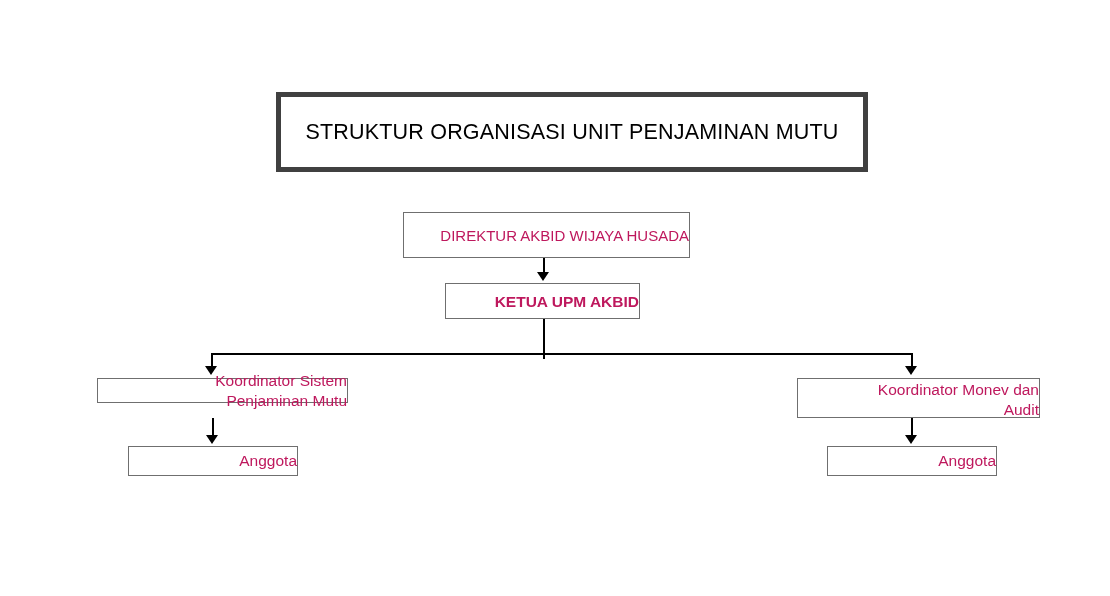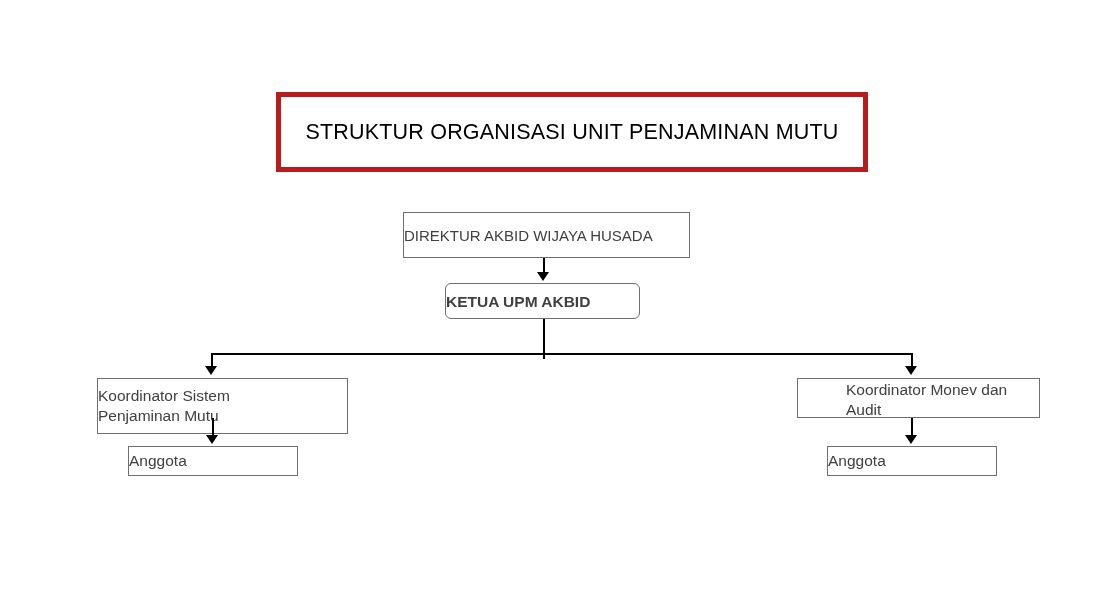--- a/index.html
+++ b/index.html
@@ -19,21 +19,21 @@
     overflow: hidden;
   }
 
   
   .title-box {
     position: absolute;
     left: 276px;
     top: 92px;
     width: 592px;
     height: 80px;
-    border: 5px solid #b91c1c;
+    border: 5px solid #404040;
     background: #ffffff;
     box-sizing: border-box;
     display: flex;
     flex-direction: column;
     align-items: center;
     justify-content: center;
     text-align: center;
   }
   .title-line {
     font-size: 21.5px;
@@ -45,22 +45,22 @@
 
   
   .node {
     position: absolute;
     background: #ffffff;
     border: 1.6px solid #6f6f6f;
     box-sizing: border-box;
     display: flex;
     align-items: center;
     justify-content: center;
-    text-align: left;
-    color: #404040;
+    text-align: right;
+    color: #be185d;
   }
   .node .label {
     display: block;
     width: 100%;
     white-space: pre-line;
   }
 
   .node-direktur {
     left: 403px;
     top: 212px;
@@ -70,27 +70,26 @@
     line-height: 19px;
   }
   .node-ketua {
     left: 445px;
     top: 283px;
     width: 195px;
     height: 36px;
     font-size: 15.5px;
     line-height: 19px;
     font-weight: bold;
-    border-radius: 6px;
   }
   .node-koord-left {
     left: 97px;
     top: 378px;
     width: 251px;
-    height: 56px;
+    height: 25px;
     font-size: 15.5px;
     line-height: 20px;
   }
   .node-koord-right {
     left: 797px;
     top: 378px;
     width: 243px;
     height: 40px;
     font-size: 15.5px;
     line-height: 20px;

